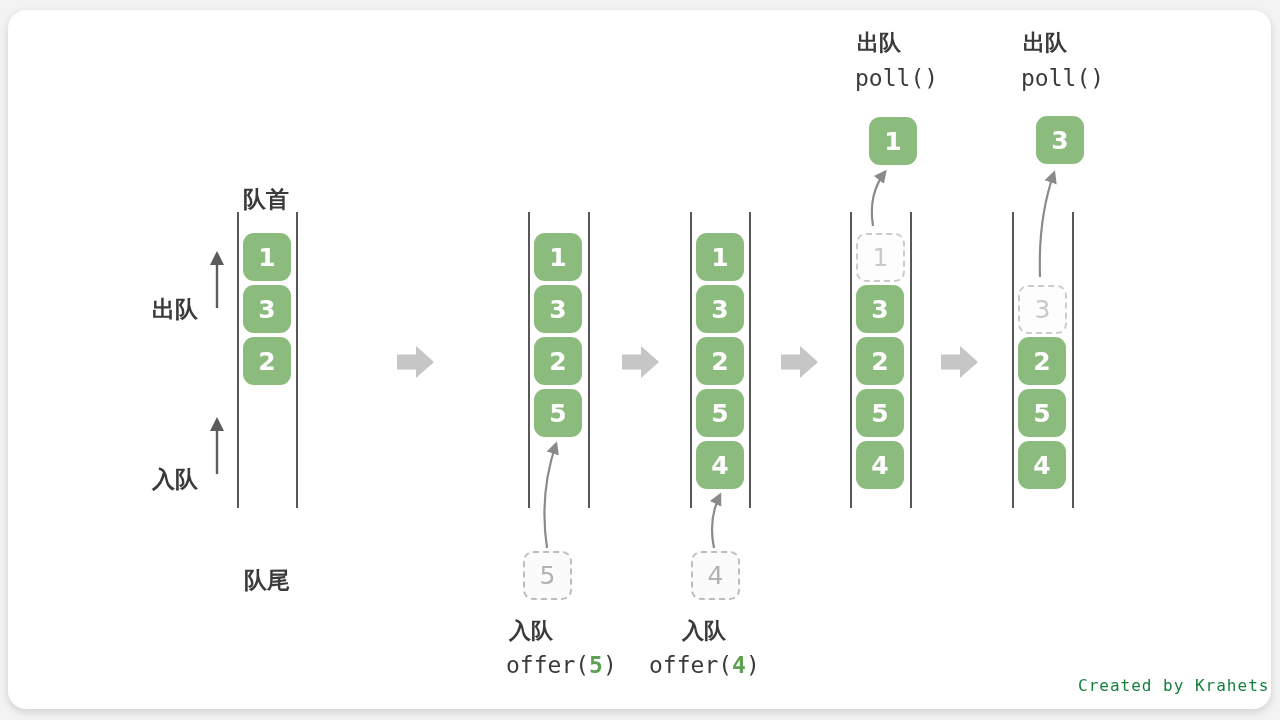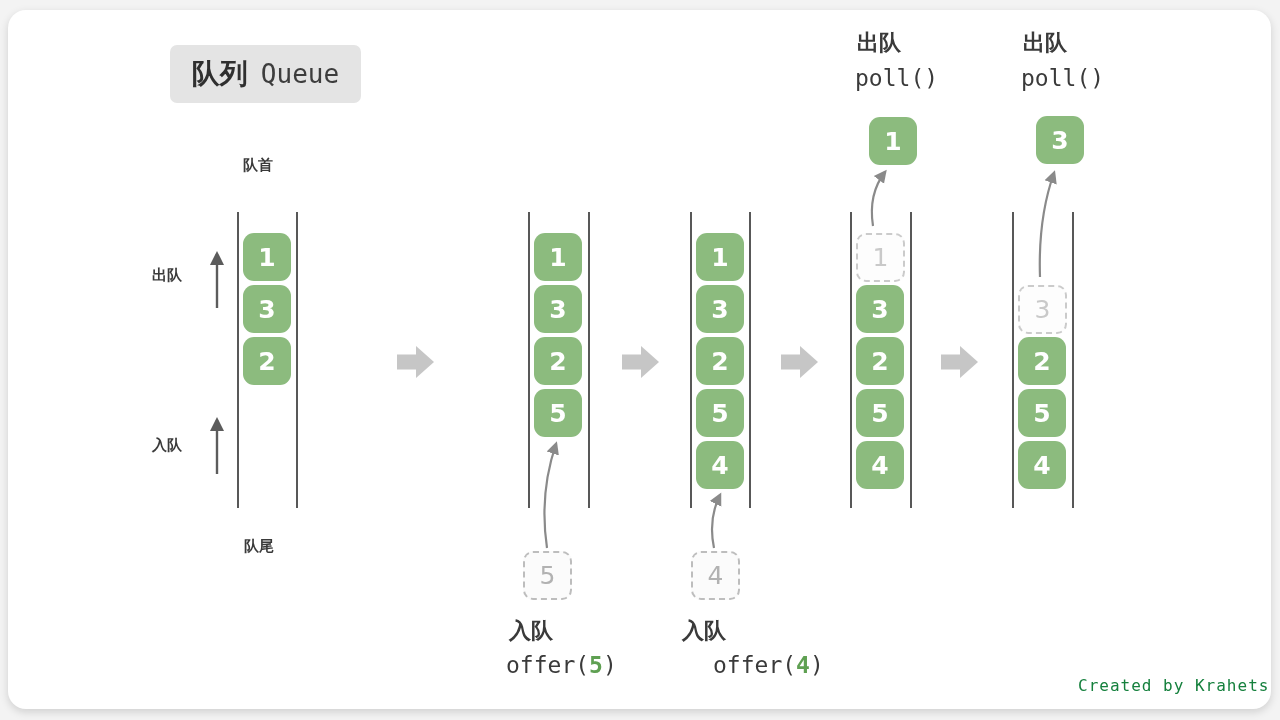--- a/index.html
+++ b/index.html
@@ -16,21 +16,21 @@
   .title-badge {
     position:absolute; left:170px; top:45px; width:191px; height:58px;
     background:#e4e4e4; border-radius:7px;
     display:flex; align-items:center; justify-content:center; gap:13px;
   }
   .title-zh { font-size:28px; font-weight:bold; color:#2f2f2f; }
   .mono { font-family:"DejaVu Sans Mono", monospace; }
   .title-en { font-size:26px; color:#3d3d3d; }
   .zh-label {
     position:absolute; font-weight:bold; color:#3a3a3a;
-    font-size:15px; white-space:nowrap; line-height:1.1;
+    font-size:23px; white-space:nowrap; line-height:1.1;margin-top:30px;
   }
   .vline { position:absolute; top:212px; height:296px; width:2px; background:#585858; }
   .qbox {
     position:absolute; width:48px; height:48px; background:#8cbb7e;
     border-radius:11px; color:#ffffff; font-size:25px; font-weight:bold;
     display:flex; align-items:center; justify-content:center;
   }
   .ghost, .pending {
     position:absolute; width:49px; height:49px; border-radius:10px;
     box-sizing:border-box; font-size:25px;
@@ -54,24 +54,20 @@
     font-size:16px; color:#15803d; letter-spacing:1px;
   }
   .arrow-layer { position:absolute; left:0; top:0; width:1280px; height:720px; pointer-events:none; }
 </style>
 </head>
 <body>
 
 <div class="canvas">
   <div class="card"></div>
 
-  <div class="title-badge">
-    <span class="title-zh">队列</span>
-    <span class="title-en mono">Queue</span>
-  </div>
 
   <div class="zh-label" style="left:243px; top:157px;">队首</div>
   <div class="zh-label" style="left:244px; top:540px;font-family:Liberation Mono, monospace;">队尾</div>
   <div class="zh-label" style="left:152px; top:267px;">出队</div>
   <div class="zh-label" style="left:152px; top:437px;">入队</div>
 
   <svg class="arrow-layer" viewBox="0 0 1280 720">
     <defs>
       <marker id="mGray" viewBox="0 0 10 10" refX="7" refY="5" markerWidth="6.5" markerHeight="6.5" orient="auto-start-reverse">
         <path d="M0,0.5 L9,5 L0,9.5 Z" fill="#8a8a8a"></path>
@@ -118,21 +114,21 @@
 
   <div class="vline" style="left:690px;"></div>
   <div class="vline" style="left:749px;"></div>
   <div class="qbox" style="left:696px; top:233px;">1</div>
   <div class="qbox" style="left:696px; top:285px;">3</div>
   <div class="qbox" style="left:696px; top:337px;">2</div>
   <div class="qbox" style="left:696px; top:389px;">5</div>
   <div class="qbox" style="left:696px; top:441px;">4</div>
   <div class="pending" style="left:691px; top:551px;">4</div>
   <div class="op-zh" style="left:682px; top:619px;">入队</div>
-  <div class="op-code" style="left:713px; top:653px;text-align:right;"><span>offer(</span><span class="arg">4</span><span>)</span></div>
+  <div class="op-code" style="left:649px; top:653px;text-align:right;"><span>offer(</span><span class="arg">4</span><span>)</span></div>
 
   <div class="block-arrow" style="left:781px; top:345px;">
     <svg viewBox="0 0 38 34" width="38" height="34">
         <polygon points="0,9.5 19,9.5 19,1 37,17 19,33 19,24.5 0,24.5" fill="#c6c6c6"></polygon>
       </svg>
   </div>
 
   <div class="vline" style="left:850px;"></div>
   <div class="vline" style="left:910px;"></div>
   <div class="op-zh" style="left:857px; top:31px;">出队</div>

